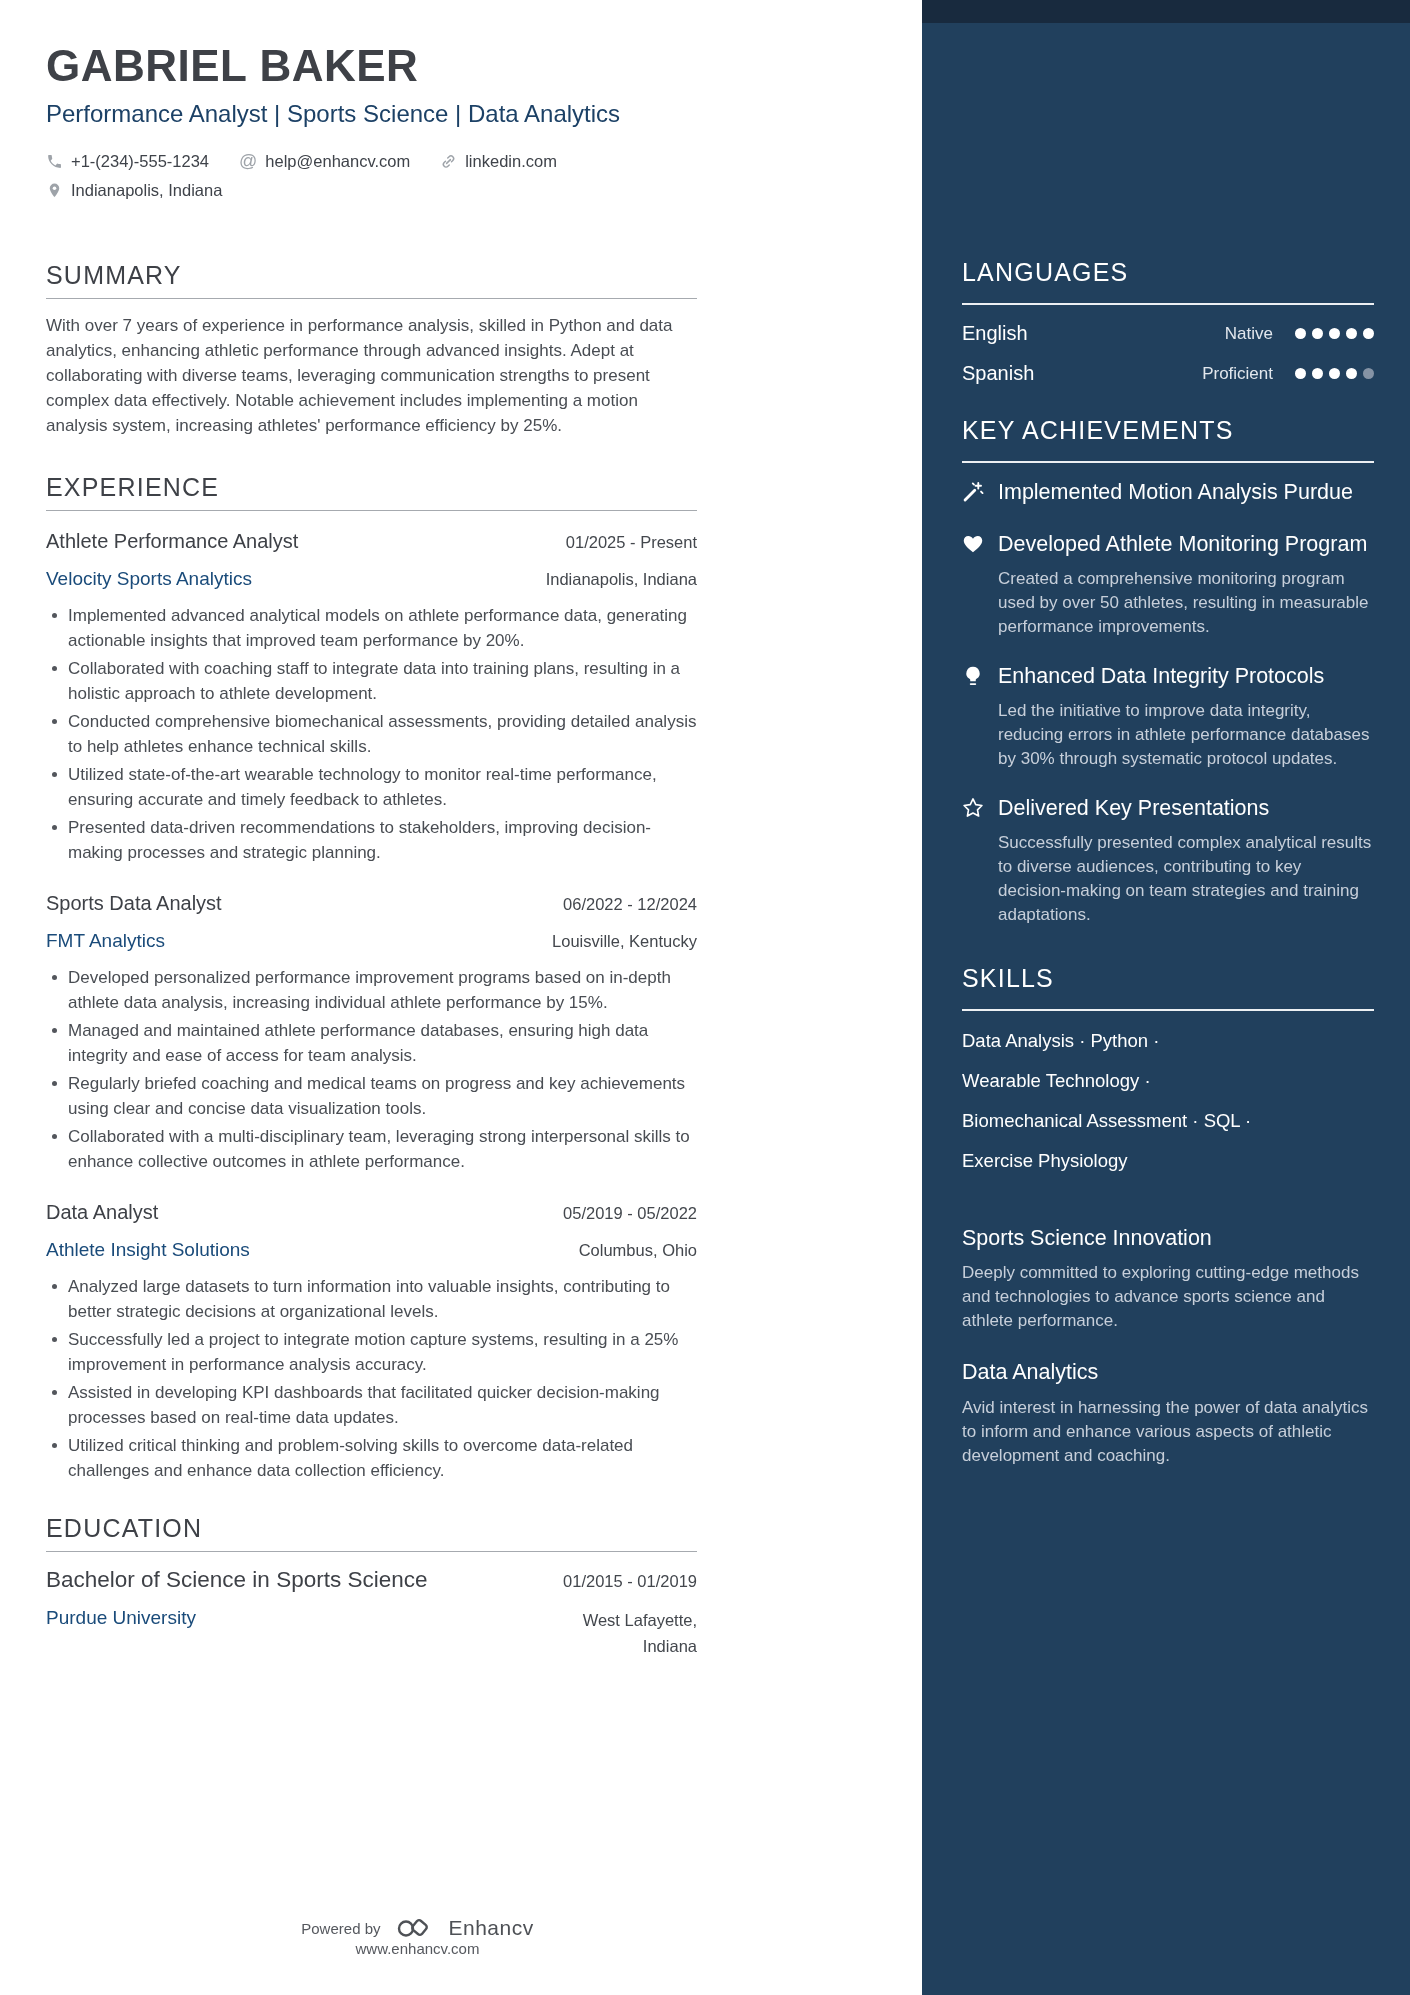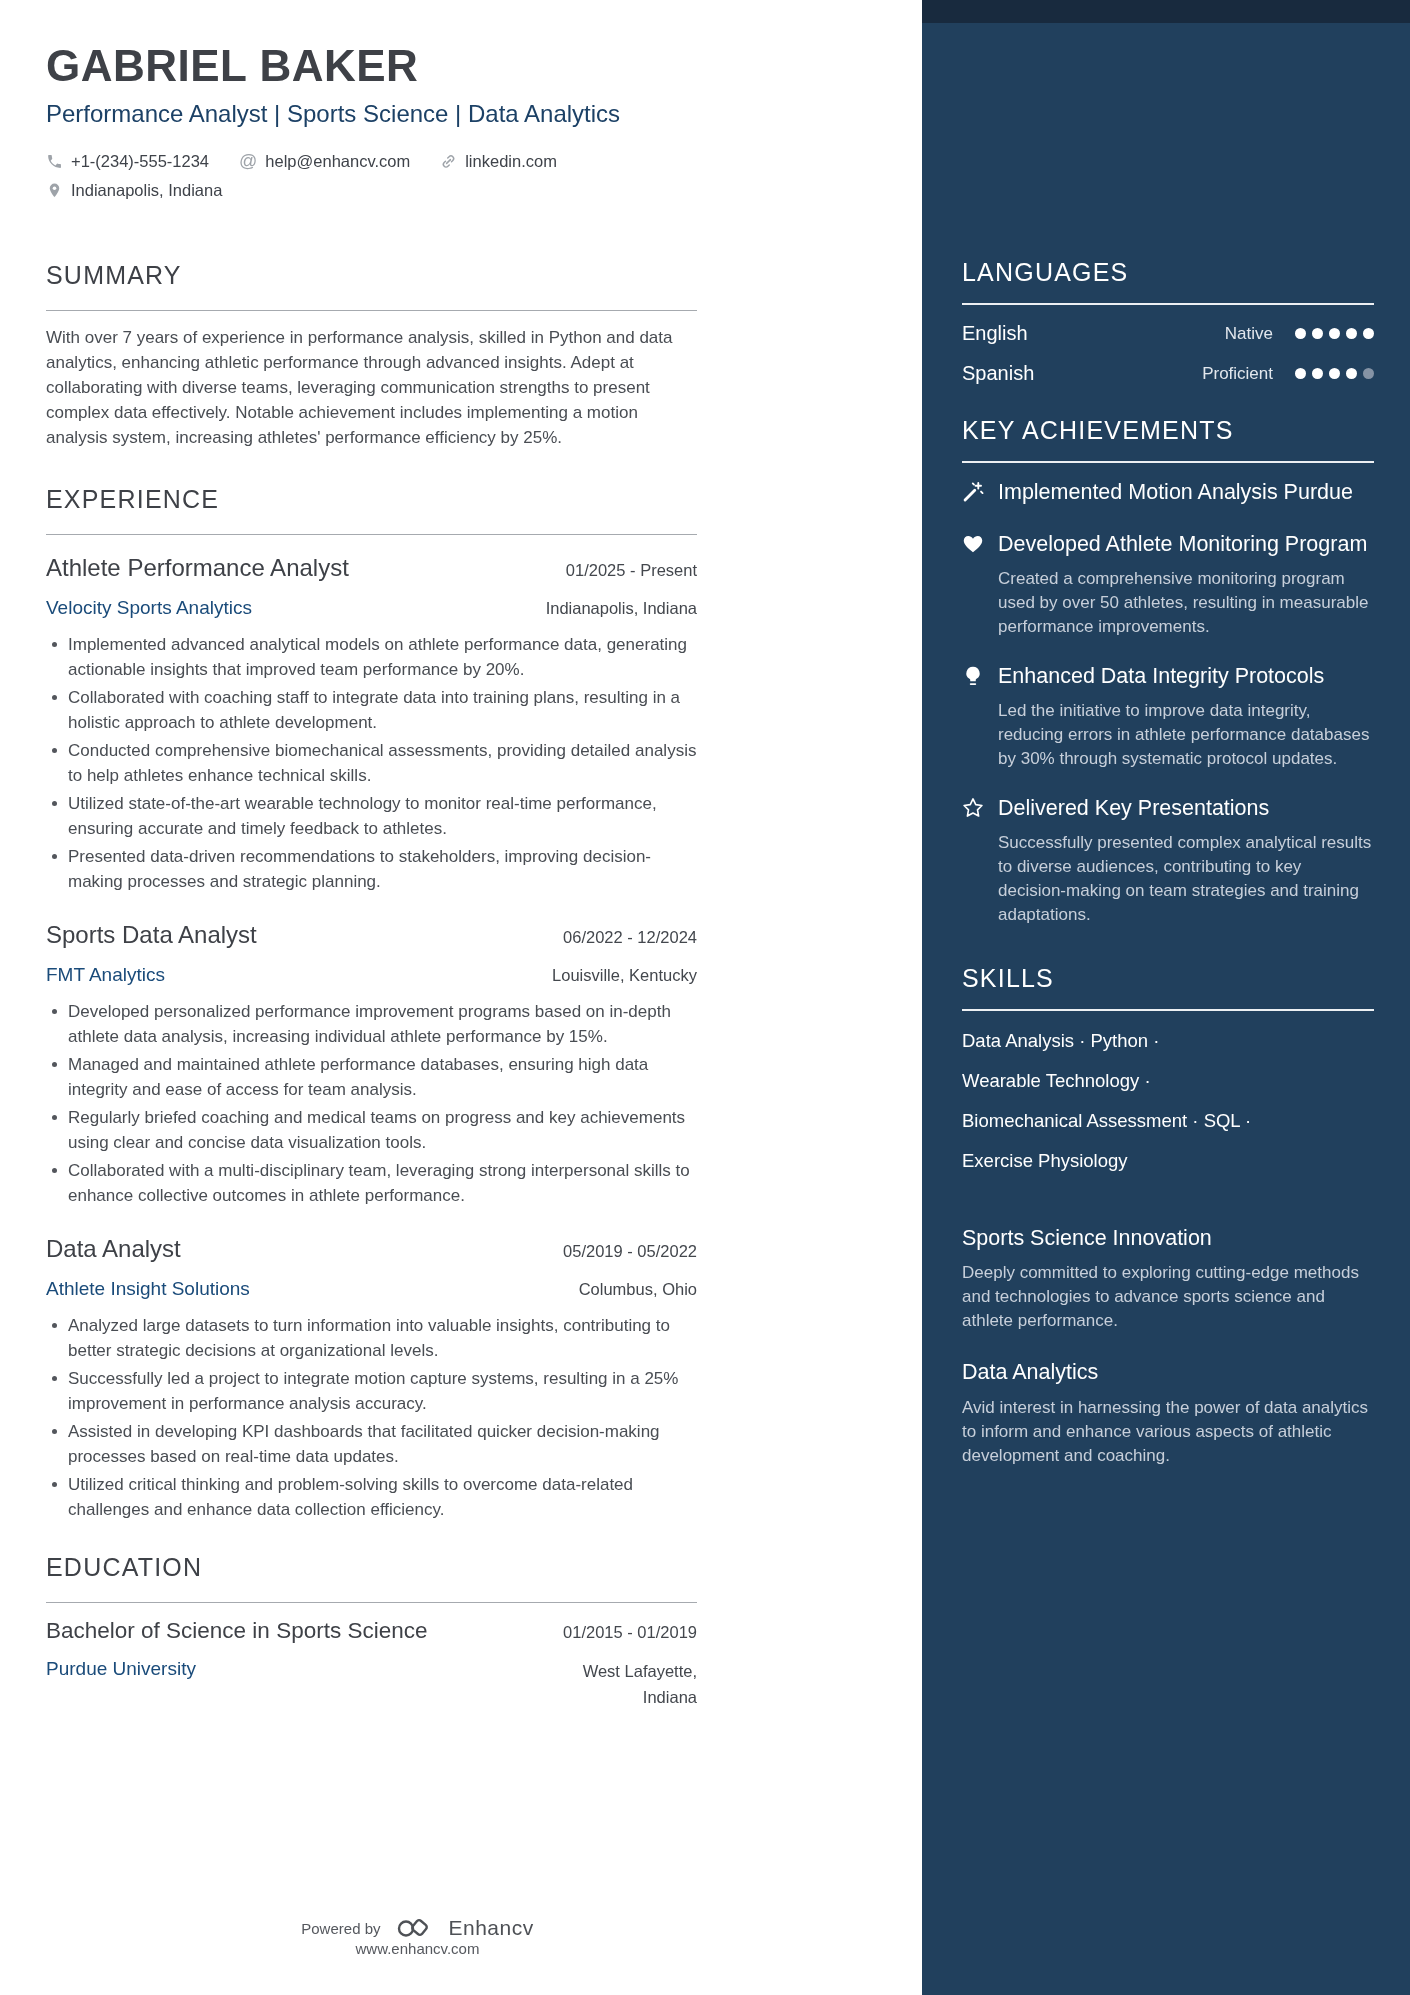--- a/index.html
+++ b/index.html
@@ -10,29 +10,29 @@
   .main{position:absolute;left:46px;top:0;width:651px;}
   .name{margin-top:44px;font-size:44px;line-height:1.0;font-weight:700;color:var(--heading-text,#3e4147);letter-spacing:.5px;}
   .subtitle{margin-top:12px;font-size:24px;line-height:1.15;color:var(--accent-title,#1c4166);}
   .contact-row{margin-top:24px;display:flex;align-items:center;gap:30px;font-size:16.5px;color:#3f434a;}
   .contact-item{display:flex;align-items:center;gap:8px;}
   .contact-item .cicon{color:var(--icon-gray,#9ea3a9);display:inline-flex;align-items:center;}
   .at-glyph{font-size:18px;color:var(--icon-gray,#9ea3a9);line-height:1;}
   .location-row{margin-top:10px;display:flex;align-items:center;gap:8px;font-size:16.5px;color:#3f434a;}
 
   .section-heading{font-size:25px;line-height:1.2;letter-spacing:1.2px;color:var(--heading-text,#3e4147);
-                   padding-bottom:20px;border-bottom:1px solid var(--divider-main,#a6aaaf);}
+                   padding-bottom:8px;border-bottom:1px solid var(--divider-main,#a6aaaf);}
   .sec-summary{margin-top:60px;}
   .summary-text{margin-top:14px;font-size:17px;line-height:25px;color:var(--body-text,#494d53);}
 
   .sec-experience{margin-top:34px;}
   .job{margin-top:18px;}
   .job + .job{margin-top:26px;}
   .row-split{display:flex;justify-content:space-between;align-items:baseline;}
-  .job-title{font-size:24px;line-height:1.25;color:var(--heading-text,#3e4147);}
+  .job-title{font-size:20px;line-height:1.25;color:var(--heading-text,#3e4147);}
   .job-meta{font-size:16.5px;color:var(--meta-text,#43474d);white-space:nowrap;}
   .company-row{margin-top:14px;}
   .company{font-size:19px;color:var(--company-blue,#1a4b7a);}
   ul.bullets{margin:13px 0 0 0;padding:0;list-style:none;}
   ul.bullets li{position:relative;padding-left:22px;margin-bottom:3px;font-size:17px;line-height:25px;color:var(--body-text,#494d53);}
   ul.bullets li::before{content:'';position:absolute;left:6px;top:10px;width:5px;height:5px;border-radius:50%;background:#53565c;}
 
   .sec-education{margin-top:30px;}
   .edu-rows{margin-top:14px;}
   .degree{font-size:22.5px;line-height:1.25;color:var(--heading-text,#3e4147);}

